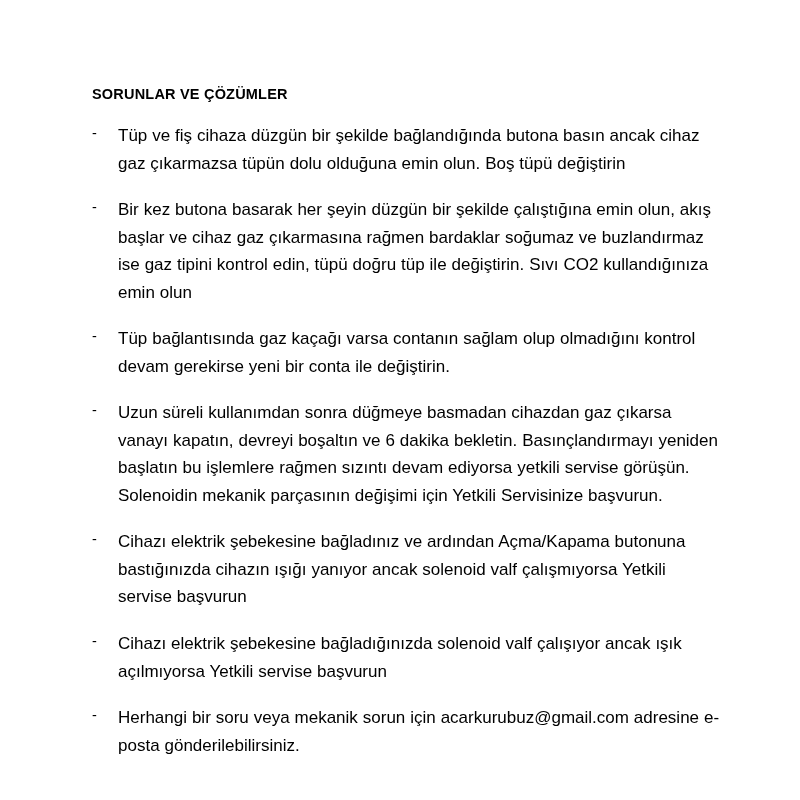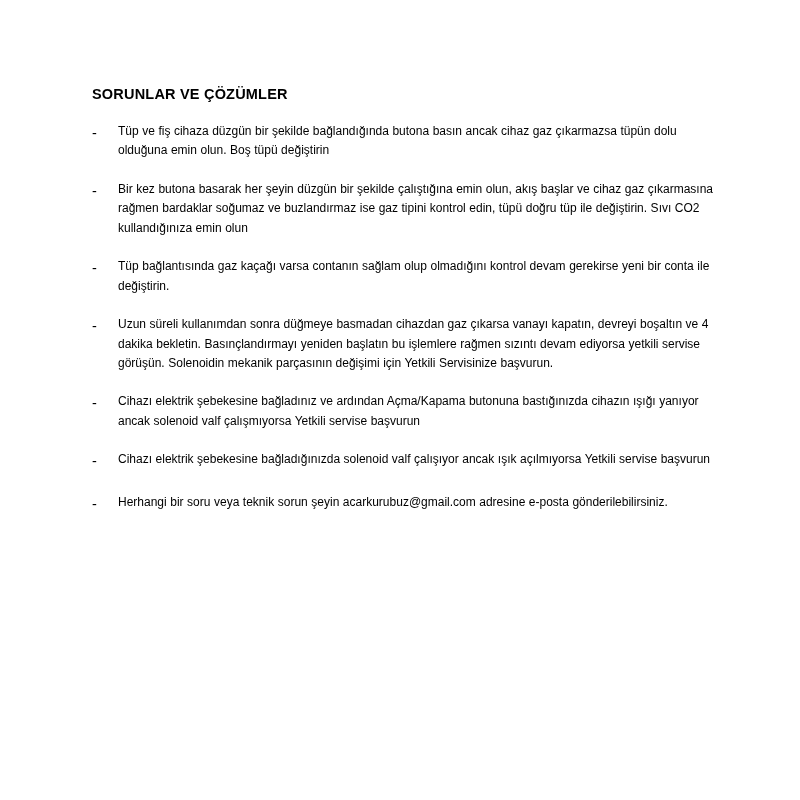--- a/index.html
+++ b/index.html
@@ -42,21 +42,21 @@
   }
   .bullet {
     width: 26px;
     flex: 0 0 26px;
     font-size: 14.5px;
     line-height: 1.62;
     color: #000;
   }
   .item-text {
     flex: 1 1 auto;
-    font-size: 12px;
+    font-size: 17px;
     line-height: 1.62;
     color: #000;
     text-align: left;
     word-spacing: 0.2px;
   }
 </style>
 </head>
 <body>
 
 <div class="page">
@@ -75,32 +75,32 @@
       <span class="item-text">Bir kez butona  basarak her şeyin düzgün bir şekilde çalıştığına emin olun, akış başlar ve cihaz gaz çıkarmasına rağmen bardaklar soğumaz ve buzlandırmaz ise gaz tipini kontrol edin, tüpü doğru tüp ile değiştirin. Sıvı CO2 kullandığınıza emin olun</span>
     </div>
 
     <div class="list-item">
       <span class="bullet">-</span>
       <span class="item-text">Tüp bağlantısında gaz kaçağı varsa contanın sağlam olup olmadığını kontrol devam gerekirse yeni bir conta ile değiştirin.</span>
     </div>
 
     <div class="list-item">
       <span class="bullet">-</span>
-      <span class="item-text">Uzun süreli kullanımdan sonra düğmeye basmadan cihazdan gaz çıkarsa vanayı kapatın, devreyi boşaltın ve 4 dakika bekletin. Basınçlandırmayı yeniden başlatın bu işlemlere rağmen sızıntı devam ediyorsa yetkili servise görüşün. Solenoidin mekanik parçasının değişimi için Yetkili Servisinize başvurun.</span>
+      <span class="item-text">Uzun süreli kullanımdan sonra düğmeye basmadan cihazdan gaz çıkarsa vanayı kapatın, devreyi boşaltın ve 6 dakika bekletin. Basınçlandırmayı yeniden başlatın bu işlemlere rağmen sızıntı devam ediyorsa yetkili servise görüşün. Solenoidin mekanik parçasının değişimi için Yetkili Servisinize başvurun.</span>
     </div>
 
     <div class="list-item">
       <span class="bullet">-</span>
       <span class="item-text">Cihazı elektrik şebekesine bağladınız ve ardından Açma/Kapama butonuna bastığınızda cihazın ışığı yanıyor ancak solenoid valf çalışmıyorsa Yetkili servise başvurun</span>
     </div>
 
     <div class="list-item">
       <span class="bullet">-</span>
       <span class="item-text">Cihazı elektrik şebekesine bağladığınızda solenoid valf çalışıyor ancak ışık açılmıyorsa Yetkili servise başvurun</span>
     </div>
 
     <div class="list-item">
       <span class="bullet">-</span>
-      <span class="item-text">Herhangi bir soru veya teknik sorun şeyin acarkurubuz@gmail.com adresine e-posta gönderilebilirsiniz.</span>
+      <span class="item-text">Herhangi bir soru veya mekanik sorun için acarkurubuz@gmail.com adresine e-posta gönderilebilirsiniz.</span>
     </div>
 
   </div>
 </div>
 
 </body></html>

